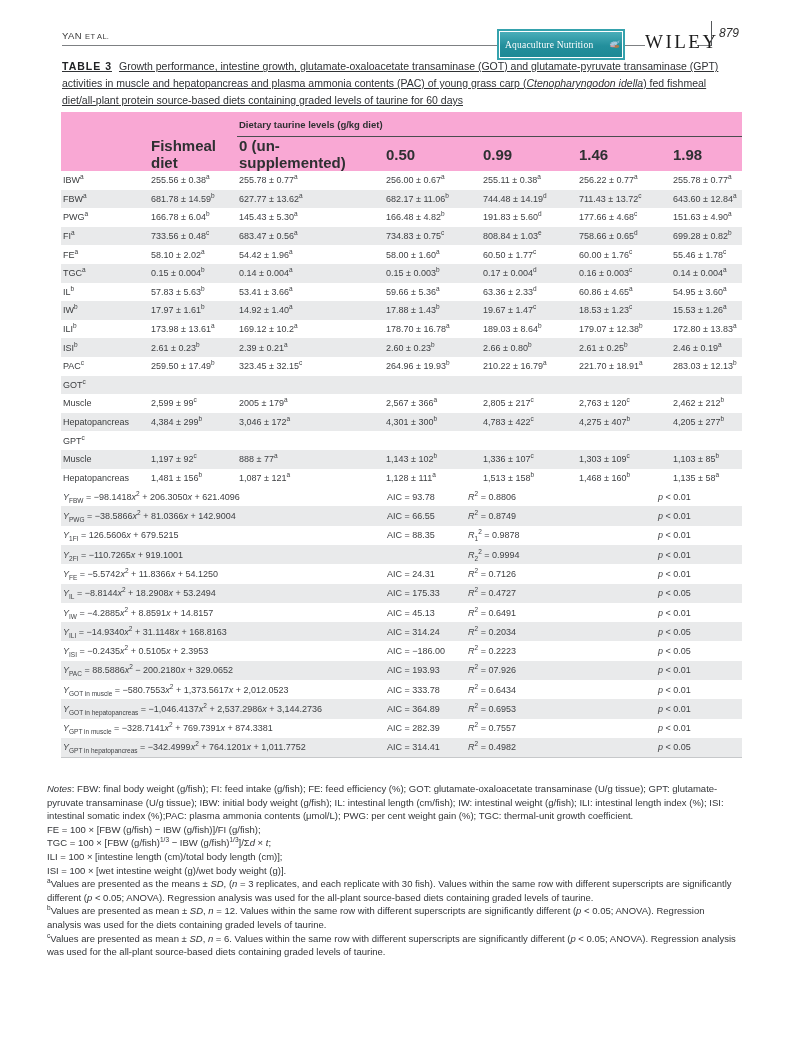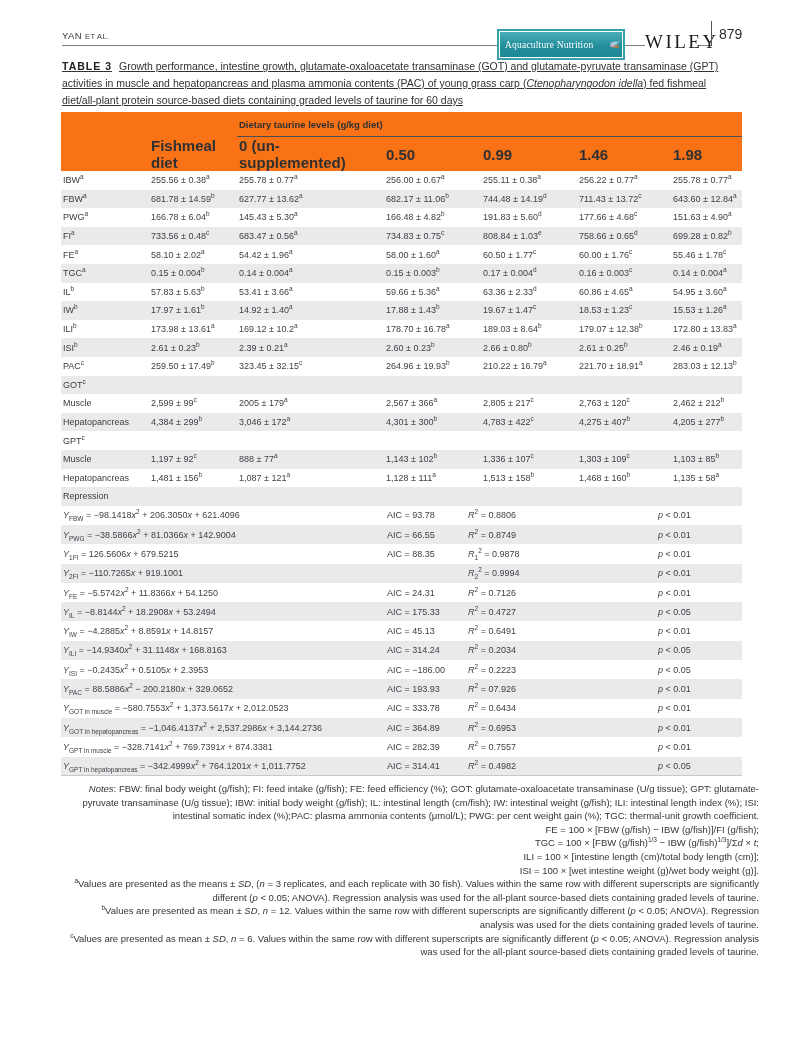--- a/index.html
+++ b/index.html
@@ -13,51 +13,51 @@
   .logo{position:absolute;left:497px;top:29px;width:128px;height:31px;
         background:linear-gradient(180deg,#4db0bb 0%,#238f9c 55%,#1d8894 100%);
         border:2px solid #35a2ad;box-shadow:inset 0 0 0 1px #ffffff;
         display:flex;align-items:center;box-sizing:border-box;gap:16px;}
   .logo-text{font-family:"Liberation Serif", serif;color:#ffffff;font-size:9.5px;
              padding-left:6px;white-space:nowrap;letter-spacing:.2px;flex:1;}
   .logo svg{display:block;margin-right:2px;}
   .wiley{position:absolute;left:645px;top:31px;font-family:"Liberation Serif", serif;
          font-size:19px;letter-spacing:2.5px;color:#1c1c1c;}
   .vbar{position:absolute;left:711px;top:21px;width:1px;height:25px;background:#55585b;}
-  .pageno{position:absolute;left:719px;top:26px;font-size:14px;color:#2d2d2d;}
+  .pageno{position:absolute;left:719px;top:26px;font-size:12px;color:#2d2d2d;font-style:italic;}
 
   
   .caption{position:absolute;left:62px;top:58px;width:676px;font-size:10.5px;
            line-height:17px;color:#2f3134;text-decoration:underline;}
   .caption .cap-label{font-weight:bold;letter-spacing:1px;margin-right:7px;color:#202224;}
 
   
   table.rt{position:absolute;left:61px;top:112px;width:681px;border-collapse:collapse;
            table-layout:fixed;font-size:9px;color:#3d3f42;}
   table.rt col.c0{width:88px;} table.rt col.c1{width:88px;} table.rt col.c2{width:147px;}
   table.rt col.c3{width:97px;} table.rt col.c4{width:96px;} table.rt col.c5{width:94px;}
   table.rt col.c6{width:71px;}
-  table.rt th{background:#f97316;font-weight:bold;text-align:left;padding:0 2px;color:#2e3032;}
+  table.rt th{background:#f9a8d4;font-weight:bold;text-align:left;padding:0 2px;color:#2e3032;}
   table.rt .spanner{font-size:9.5px;height:24px;vertical-align:middle;border-bottom:1px solid #4a4d4f;}
   table.rt .spacer-th{height:24px;}
   table.rt .colhead th{height:23px;vertical-align:middle;font-size:15px;}
   table.rt td{padding:0 2px;vertical-align:middle;white-space:nowrap;}
   tr.w{background:#ffffff;} tr.g{background:#e9eaeb;}
   tr.data{height:18.6px;} tr.reg{height:19.3px;}
   td.lbl{color:#3a3c3e;}
   td.ind{padding-left:12px;margin-left:40px;}
   table.rt tbody{border-bottom:1px solid #c6c8ca;}
   sup{font-size:6.5px;vertical-align:super;line-height:0;}
   sub{font-size:6.5px;vertical-align:sub;line-height:0;}
   .regrow{display:grid;grid-template-columns:324px 81px 190px auto;align-items:center;}
   .regrow span{white-space:nowrap;overflow:visible;}
 
   
-  .notes{position:absolute;left:65px;top:782px;width:694px;font-size:9.5px;
-         line-height:13.6px;color:#333538;text-align:right;}
+  .notes{position:absolute;left:47px;top:782px;width:694px;font-size:9.5px;
+         line-height:13.6px;color:#333538;}
   .noteline{margin:0;}
 </style>
 </head>
 <body>
 
 <div class="page">
 
   <div class="runhead">
     <span>YAN</span>
     <span class="etal">ET AL.</span>
@@ -250,23 +250,20 @@
         </tr>
         <tr class="w data">
           <td class="lbl ind">Hepatopancreas</td>
           <td>1,481 ± 156<sup>b</sup></td>
           <td>1,087 ± 121<sup>a</sup></td>
           <td>1,128 ± 111<sup>a</sup></td>
           <td>1,513 ± 158<sup>b</sup></td>
           <td>1,468 ± 160<sup>b</sup></td>
           <td>1,135 ± 58<sup>a</sup></td>
         </tr>
-        <tr class="g data">
-          <td colspan="7" class="lbl">Repression</td>
-        </tr>
         <tr class="w reg">
           <td colspan="7">
             <div class="regrow">
               <span><i>Y</i><sub>FBW</sub> = −98.1418<i>x</i><sup>2</sup> + 206.3050<i>x</i> + 621.4096</span>
               <span>AIC = 93.78</span>
               <span><i>R</i><sup>2</sup> = 0.8806</span>
               <span><i>p</i> &lt; 0.01</span>
             </div>
           </td>
         </tr>

